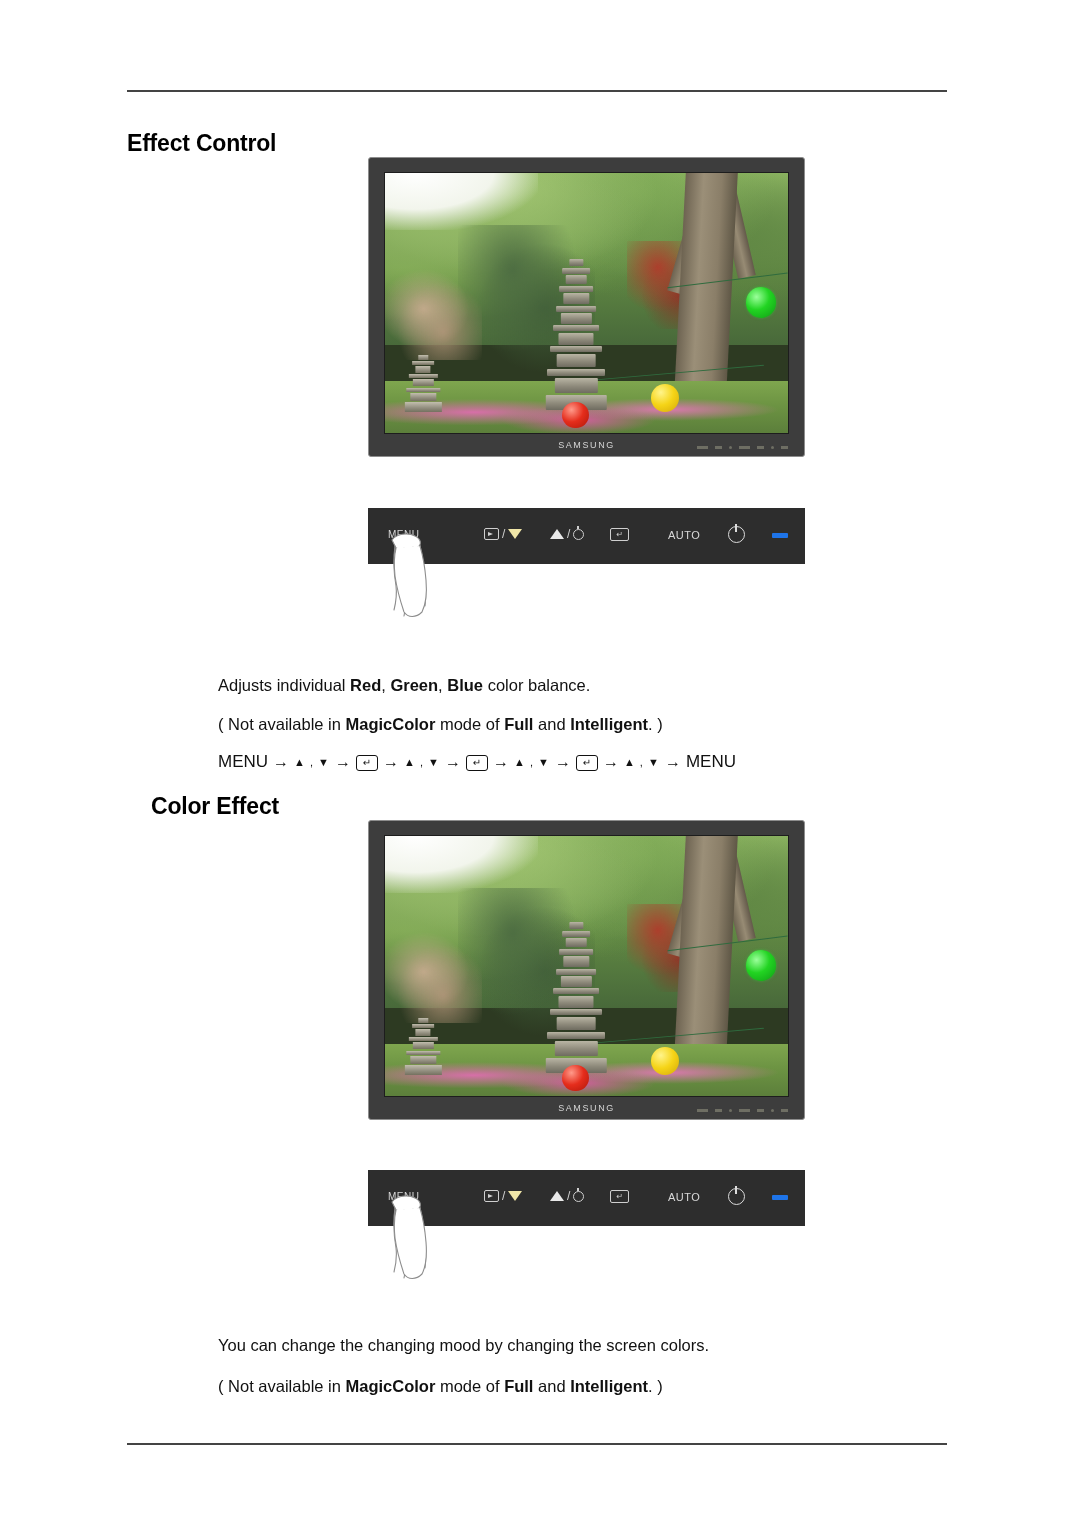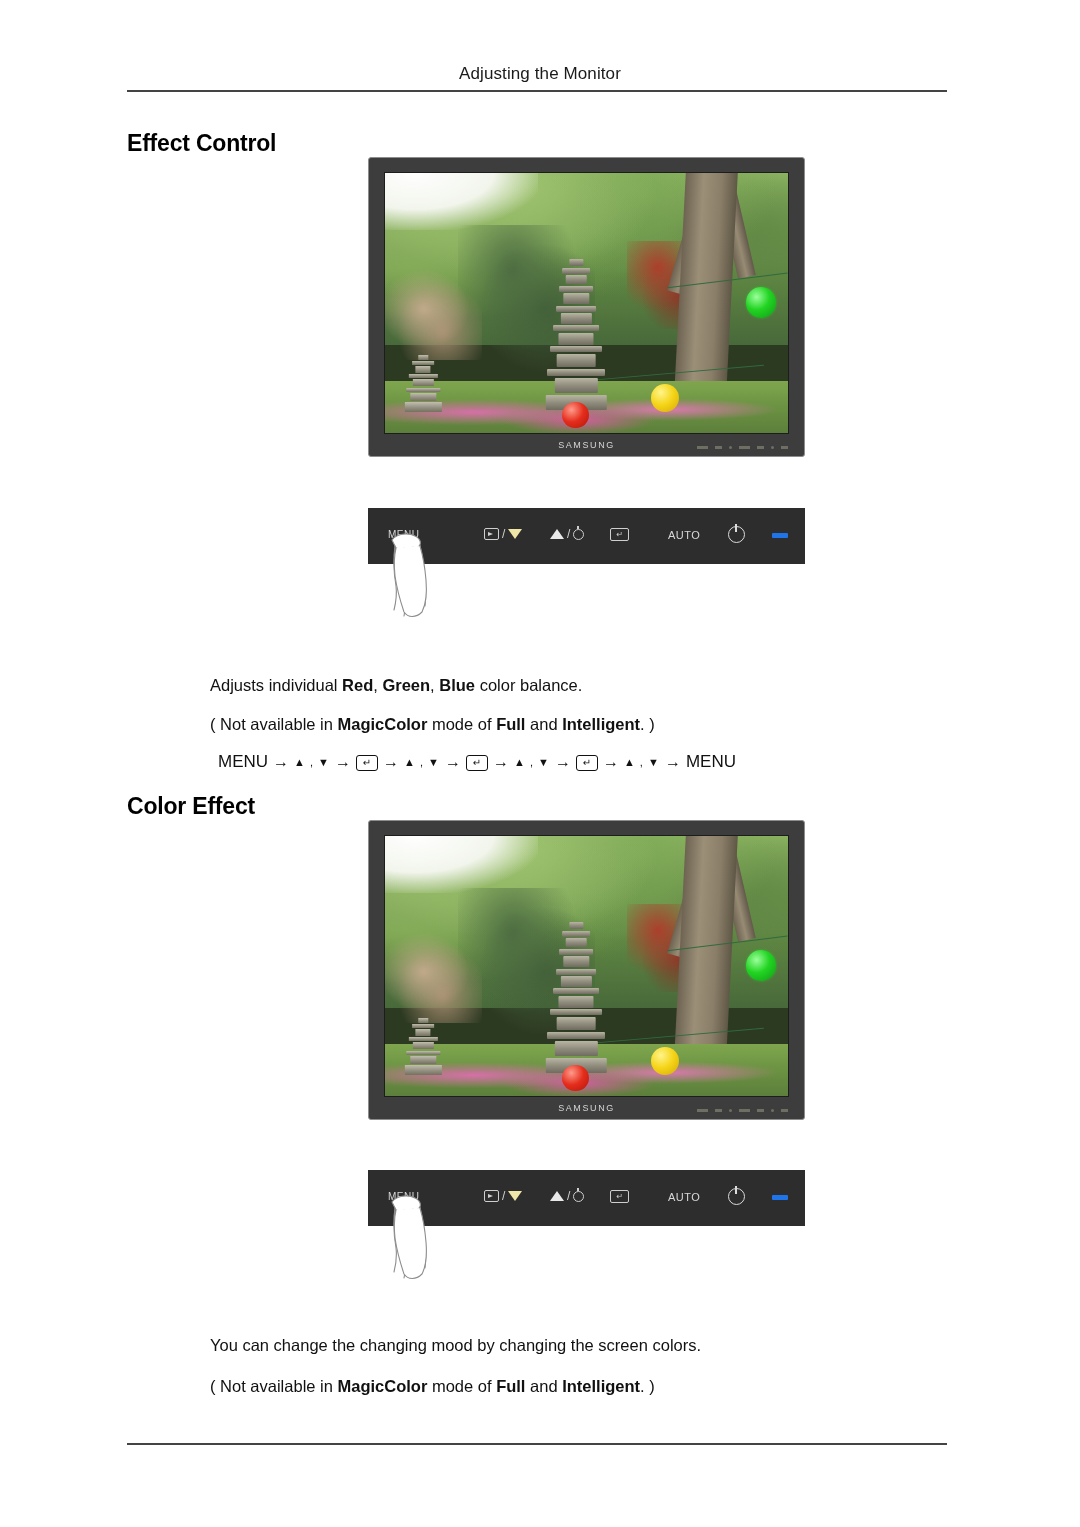--- a/index.html
+++ b/index.html
@@ -53,21 +53,21 @@
   
   .heading {
     position: absolute;
     left: 127px;
     font-size: 23px;
     font-weight: bold;
     color: #000000;
     letter-spacing: -0.2px;
   }
   #heading-color-control { top: 130px; }
-  #heading-color-effect  { top: 793px; }
+  #heading-color-effect  { top: 793px; margin-left: 24px; }
 
   
   .monitor {
     position: absolute;
     left: 368px;
     width: 437px;
     height: 300px;
     background: #3d3d3d;
     border: 1px solid #8d8d8d;
     border-radius: 3px;
@@ -360,21 +360,21 @@
     left: 14px;
     top: 18px;
     width: 84px;
     height: 96px;
     pointer-events: none;
   }
 
   
   .body-text {
     position: absolute;
-    left: 210px;
+    left: 218px;
     font-size: 16.5px;
     color: #111111;
     line-height: 1.45;
     white-space: nowrap;
   }
   #text-cc-1 { top: 674px; }
   #text-cc-2 { top: 713px; }
   #text-ce-1 { top: 1334px; }
   #text-ce-2 { top: 1375px; }
 
@@ -402,21 +402,20 @@
     position: relative;
     top: 1px;
   }
   b { font-weight: bold; }
 </style>
 </head>
 <body>
 
 <div class="page">
 
-  <div class="header-title">Adjusting the Monitor</div>
   <div class="rule-top"></div>
 
   <div class="heading" id="heading-color-control">Effect Control</div>
 
   <div class="monitor" id="monitor-1">
     <div class="screen">
       <div class="canopy"></div>
       <div class="sky"></div>
       <div class="conifer"></div>
       <div class="shrub-left"></div>

